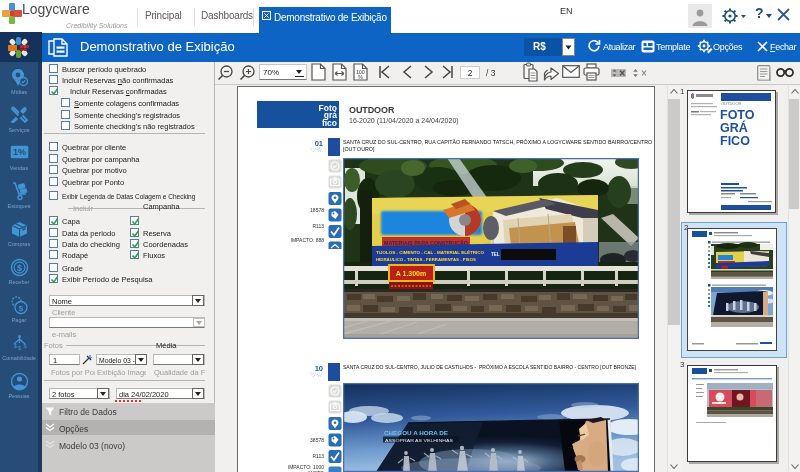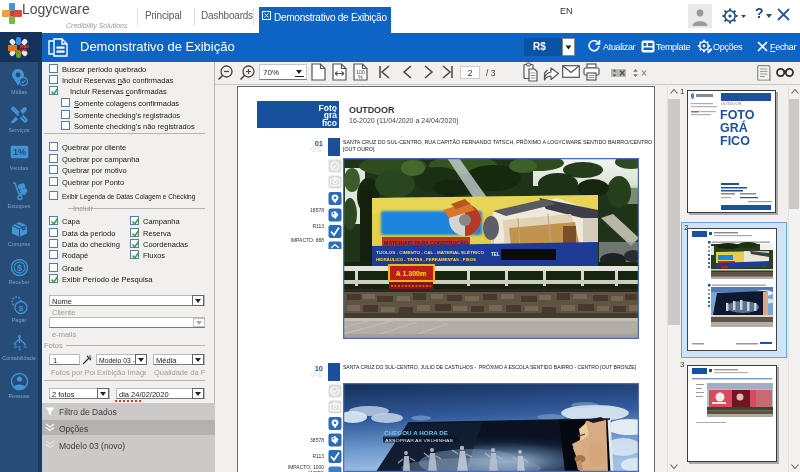--- a/index.html
+++ b/index.html
@@ -239,21 +239,21 @@
 <div class="cb" style="left:49px;top:153.5px;"></div><div class="lb" style="left:62px;top:154.5px;">Quebrar por campanha</div>
 <div class="cb" style="left:49px;top:165px;"></div><div class="lb" style="left:62px;top:166px;">Quebrar por motivo</div>
 <div class="cb" style="left:49px;top:177px;"></div><div class="lb" style="left:62px;top:178px;">Quebrar por Ponto</div>
 <div class="cb" style="left:49px;top:191px;"></div><div class="lb" style="left:62px;top:192.5px;font-size:6.5px;">Exibir Legenda de Datas Colagem e Checking</div>
 <div class="lb gray" style="left:44px;top:204px;padding-left:29px;">Incluir</div><div class="hr1" style="left:68px;top:208px;width:137px;"></div>
 <div class="cb" style="left:49px;top:216px;"></div><svg class="abs" style="left:50px;top:217px" width="9" height="9">
     <use href="#chk"></use>
   </svg><div class="lb" style="left:62px;top:217px;">Capa</div>
 <div class="cb" style="left:130px;top:216px;"></div><svg class="abs" style="left:131px;top:217px" width="9" height="9">
     <use href="#chk"></use>
-  </svg><div class="lb" style="left:143px;top:217px;">Campanha</div>
+  </svg><div class="lb" style="left:143px;top:202px;">Campanha</div>
 <div class="cb" style="left:49px;top:228px;"></div><div class="lb" style="left:62px;top:229px;">Data da periodo</div>
 <div class="cb" style="left:130px;top:228px;"></div><svg class="abs" style="left:131px;top:229px" width="9" height="9">
     <use href="#chk"></use>
   </svg><div class="lb" style="left:143px;top:229px;">Reserva</div>
 <div class="cb" style="left:49px;top:239px;"></div><div class="lb" style="left:62px;top:240px;">Data do checking</div>
 <div class="cb" style="left:130px;top:239px;"></div><svg class="abs" style="left:131px;top:240px" width="9" height="9">
     <use href="#chk"></use>
   </svg><div class="lb" style="left:143px;top:240px;">Coordenadas</div>
 <div class="cb" style="left:49px;top:250px;"></div><div class="lb" style="left:62px;top:251px;">Rodapé</div>
 <div class="cb" style="left:130px;top:250px;"></div><svg class="abs" style="left:131px;top:251px" width="9" height="9">
@@ -274,21 +274,21 @@
 <div class="lb gray" style="left:52px;top:330px;">e-mails</div>
 <div class="lb gray" style="left:44px;top:341px;">Fotos</div><div class="hr1" style="left:66px;top:345px;width:139px;"></div>
 
 <div class="combo" style="left:49px;top:354px;width:31px;height:11px;"></div><div class="lb" style="left:53px;top:356px;">1</div>
 <svg class="abs" style="left:82px;top:354px;" width="11" height="11" viewBox="0 0 11 11">
   <path d="M1 10 L7 4 M5 2 L9 6" stroke="#333" stroke-width="1.2" fill="none"></path>
   <path d="M8 1 L8 5 M6.5 3.5 L8 5 L9.5 3.5" stroke="#1f5bb5" stroke-width="1" fill="none"></path>
 </svg>
 <div class="combo" style="left:96px;top:354px;width:51px;height:11px;"></div><div class="lb" style="left:99px;top:356.5px;width:38px;overflow:hidden;font-size:6.8px;">Modelo 03 - N</div>
 <div class="cbtn" style="left:135px;top:354px;height:11px;border:1px solid #666;"></div><div class="arr" style="left:138px;top:358px;"></div>
-<div class="combo" style="left:153px;top:354px;width:52px;height:11px;"></div><div class="lb" style="left:156px;top:356px;">Média</div>
+<div class="combo" style="left:153px;top:354px;width:52px;height:11px;"></div><div class="lb" style="left:156px;top:341px;">Média</div>
 <div class="cbtn" style="left:192px;top:354px;height:11px;border:1px solid #666;"></div><div class="arr" style="left:195px;top:358px;"></div>
 <div class="lb gray" style="left:51px;top:368px;width:44px;overflow:hidden;white-space:nowrap;">Fotos por Pont</div>
 <div class="lb gray" style="left:97px;top:368px;width:49px;overflow:hidden;white-space:nowrap;">Exibição Imagem</div>
 <div class="lb gray" style="left:154px;top:368px;width:51px;overflow:hidden;white-space:nowrap;">Qualidade da Fo</div>
 <div class="hr1" style="left:44px;top:380px;width:161px;"></div>
 <div class="combo" style="left:49px;top:388px;width:61px;height:11px;"></div><div class="lb" style="left:52px;top:390px;">2 fotos</div>
 <div class="cbtn" style="left:97px;top:388px;height:11px;border:1px solid #666;"></div><div class="arr" style="left:100px;top:392px;"></div>
 <div class="combo" style="left:116px;top:388px;width:89px;height:11px;"></div><div class="lb" style="left:119px;top:390px;">dia 24/02/2020</div>
 <div class="cbtn" style="left:192px;top:388px;height:11px;border:1px solid #666;"></div><div class="arr" style="left:195px;top:392px;"></div>
 <div class="abs" style="left:115px;top:400px;width:26px;height:2px;background-image:repeating-linear-gradient(90deg,#e03030 0px,#e03030 2px,transparent 2px,transparent 4px);"></div>

